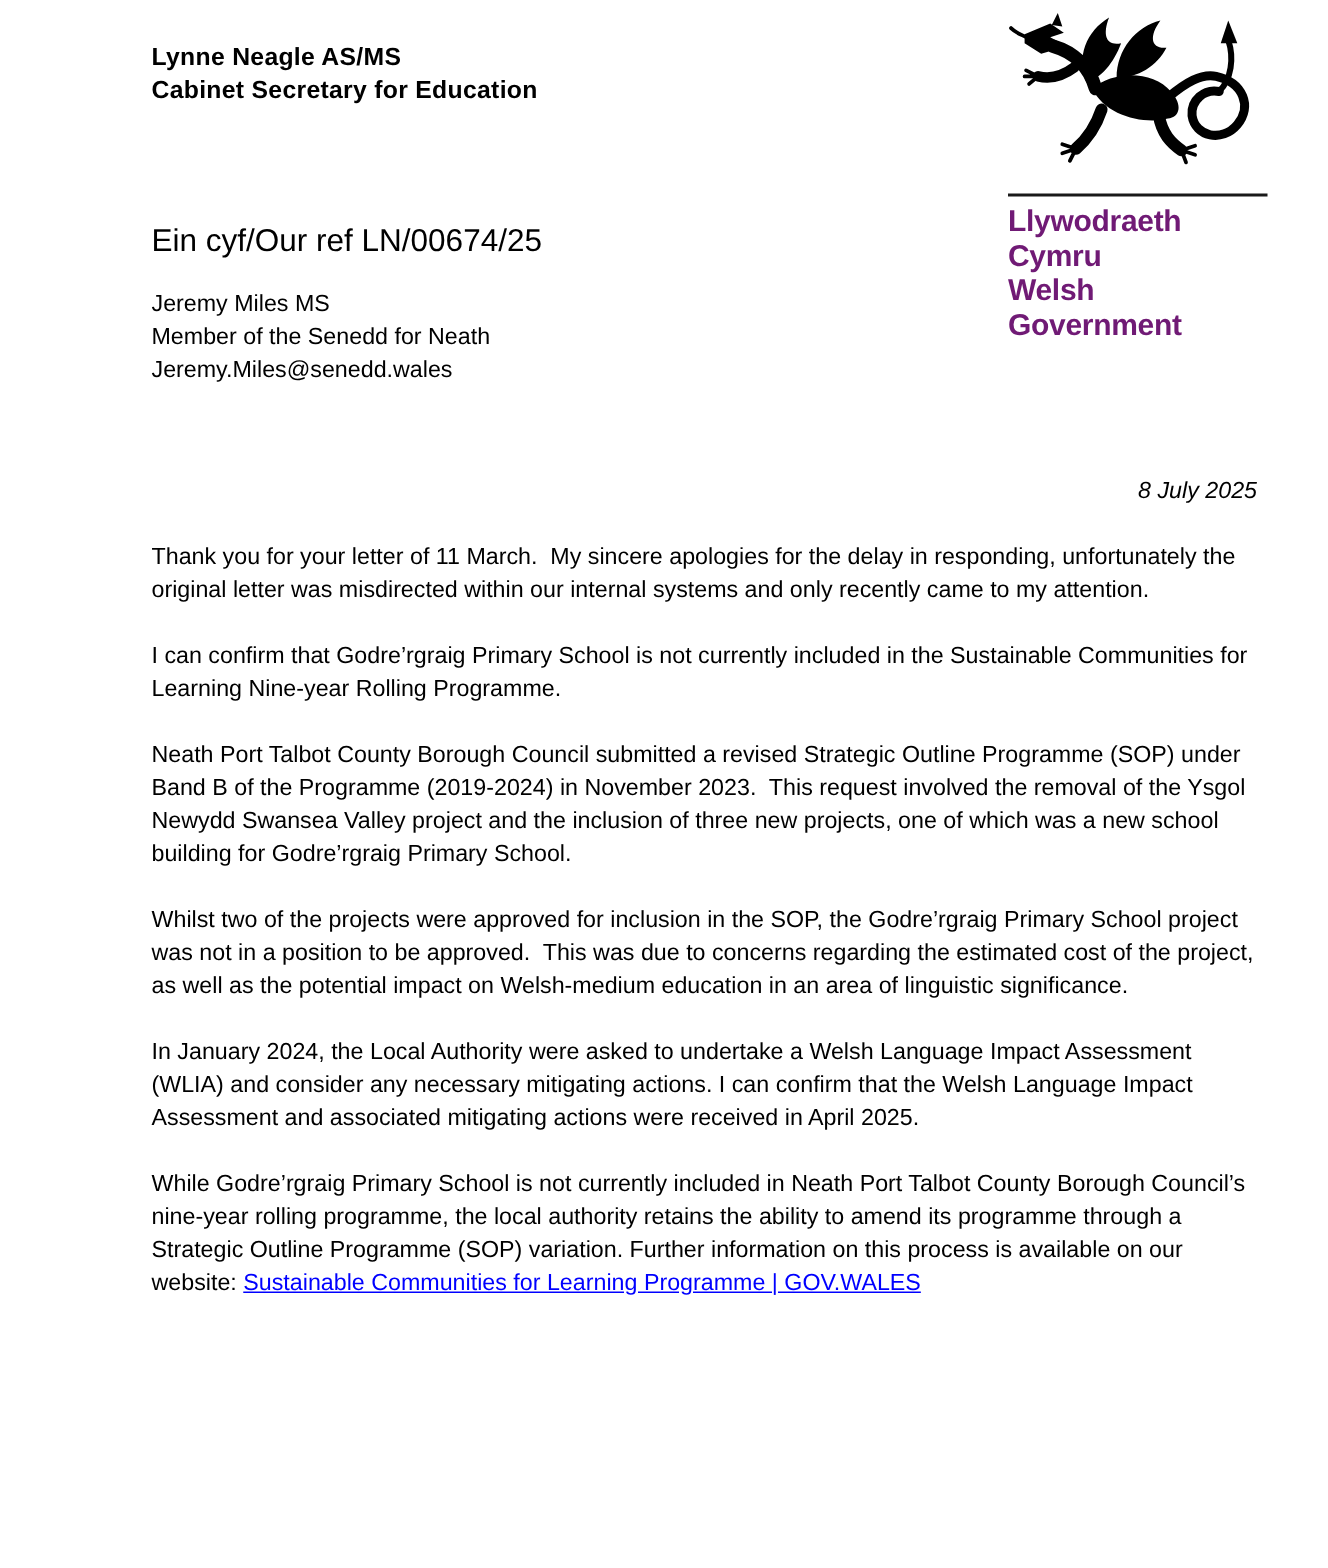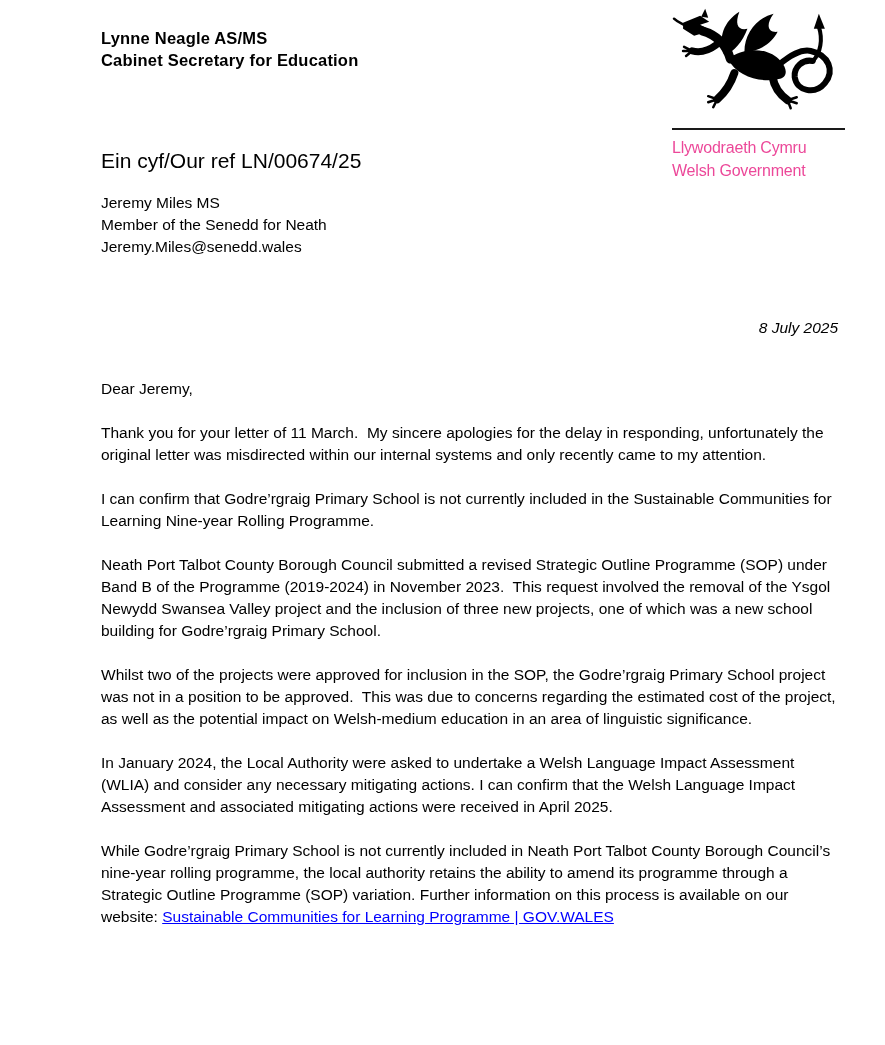--- a/index.html
+++ b/index.html
@@ -63,25 +63,25 @@
     left: 672px;
     top: 8px;
     width: 173px;
   }
   .logo-rule {
     border: none;
     border-top: 2px solid #1a1a1a;
     margin: 2px 0 6px 0;
   }
   .logo-text {
-    font-size: 16px;
+    font-size: 20px;
     line-height: 23px;
-    font-weight: 400;
+    font-weight: 700;
     letter-spacing: -0.2px;
-    color: #ec4899;
+    color: #701a75;
   }
 </style>
 </head>
 <body>
 
 <div class="page">
 
   <div class="logo">
     <svg width="173" height="114" viewBox="0 0 172 112">
       <g stroke="#000" fill="none" stroke-linecap="round">
@@ -131,21 +131,20 @@
     <div class="ref-line">Ein cyf/Our ref LN/00674/25</div>
 
     <div class="recipient-block">
       <div>Jeremy Miles MS</div>
       <div>Member of the Senedd for Neath</div>
       <div>Jeremy.Miles@senedd.wales</div>
     </div>
 
     <div class="date-line">8 July 2025</div>
 
-    <div class="salutation">Dear Jeremy,</div>
 
     <div class="body-text">
       <p>Thank you for your letter of 11 March.  My sincere apologies for the delay in responding, unfortunately the original letter was misdirected within our internal systems and only recently came to my attention.</p>
       <p>I can confirm that Godre’rgraig Primary School is not currently included in the Sustainable Communities for Learning Nine-year Rolling Programme.</p>
       <p>Neath Port Talbot County Borough Council submitted a revised Strategic Outline Programme (SOP) under Band B of the Programme (2019-2024) in November 2023.  This request involved the removal of the Ysgol Newydd Swansea Valley project and the inclusion of three new projects, one of which was a new school building for Godre’rgraig Primary School.</p>
       <p>Whilst two of the projects were approved for inclusion in the SOP, the Godre’rgraig Primary School project was not in a position to be approved.  This was due to concerns regarding the estimated cost of the project, as well as the potential impact on Welsh-medium education in an area of linguistic significance.</p>
       <p>In January 2024, the Local Authority were asked to undertake a Welsh Language Impact Assessment (WLIA) and consider any necessary mitigating actions. I can confirm that the Welsh Language Impact Assessment and associated mitigating actions were received in April 2025.</p>
       <p><span>While Godre’rgraig Primary School is not currently included in Neath Port Talbot County Borough Council’s nine-year rolling programme, the local authority retains the ability to amend its programme through a Strategic Outline Programme (SOP) variation. Further information on this process is available on our website: </span><a href="#">Sustainable Communities for Learning Programme | GOV.WALES</a></p>
     </div>
 

